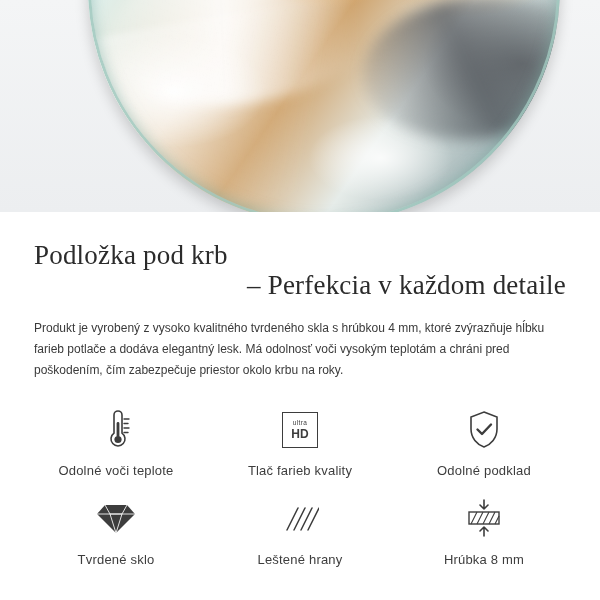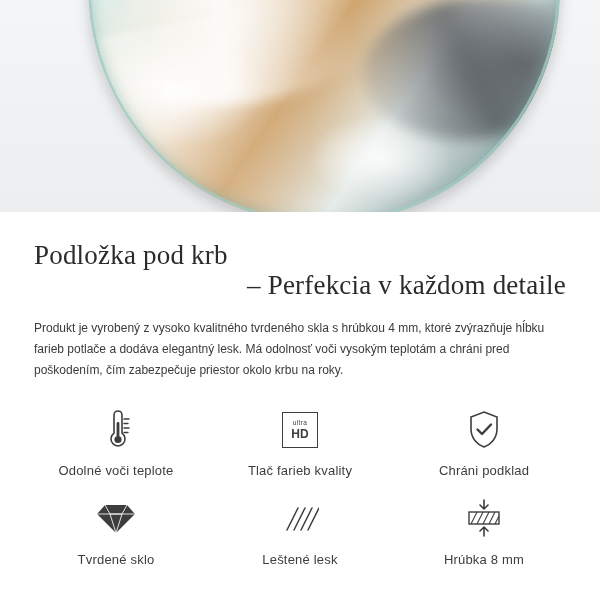--- a/index.html
+++ b/index.html
@@ -224,40 +224,40 @@
       <div class="caption">Tlač farieb kvality</div>
     </div>
 
     <div class="feature">
       <div class="glyph">
         <svg width="36" height="42" viewBox="0 0 36 42" fill="none">
           <path d="M18 3l13 5v12c0 9-6 15.5-13 18-7-2.5-13-9-13-18V8l13-5z" stroke="#3d3d3d" stroke-width="1.6" fill="none"></path>
           <path d="M11.5 20.5l4.5 4.5 9-9.5" stroke="#3d3d3d" stroke-width="2.4" stroke-linecap="round" stroke-linejoin="round" fill="none"></path>
         </svg>
       </div>
-      <div class="caption">Chráni podklad</div>
+      <div class="caption">Odolné podklad</div>
     </div>
 
     <div class="feature">
       <div class="glyph">
         <svg width="40" height="34" viewBox="0 0 40 34" fill="none">
           <path d="M9 3h22l8 9-19 19L1 12 9 3z" fill="#3d3d3d"></path>
           <path d="M1 12h38M9 3l5 9 6 19 6-19 5-9M14 12h12" stroke="#ffffff" stroke-width="1" fill="none" opacity="0.85"></path>
         </svg>
       </div>
       <div class="caption">Tvrdené sklo</div>
     </div>
 
     <div class="feature">
       <div class="glyph">
         <svg width="38" height="34" viewBox="0 0 38 34" fill="none">
           <path d="M6 28L17 6M13 28L24 6M20 28L31 6M27 28L38 6" stroke="#3d3d3d" stroke-width="1.5" stroke-linecap="round"></path>
         </svg>
       </div>
-      <div class="caption">Leštené lesk</div>
+      <div class="caption">Leštené hrany</div>
     </div>
 
     <div class="feature">
       <div class="glyph">
         <svg width="40" height="42" viewBox="0 0 40 42" fill="none">
           <path d="M20 2v9M20 11l-4-4M20 11l4-4" stroke="#3d3d3d" stroke-width="1.6" stroke-linecap="round" fill="none"></path>
           <rect x="5" y="14" width="30" height="12" stroke="#3d3d3d" stroke-width="1.4" fill="none"></rect>
           <path d="M7 26l6-12M13 26l6-12M19 26l6-12M25 26l6-12M31 26l4-8" stroke="#3d3d3d" stroke-width="1.1"></path>
           <path d="M20 38v-9M20 29l-4 4M20 29l4 4" stroke="#3d3d3d" stroke-width="1.6" stroke-linecap="round" fill="none"></path>
         </svg>

